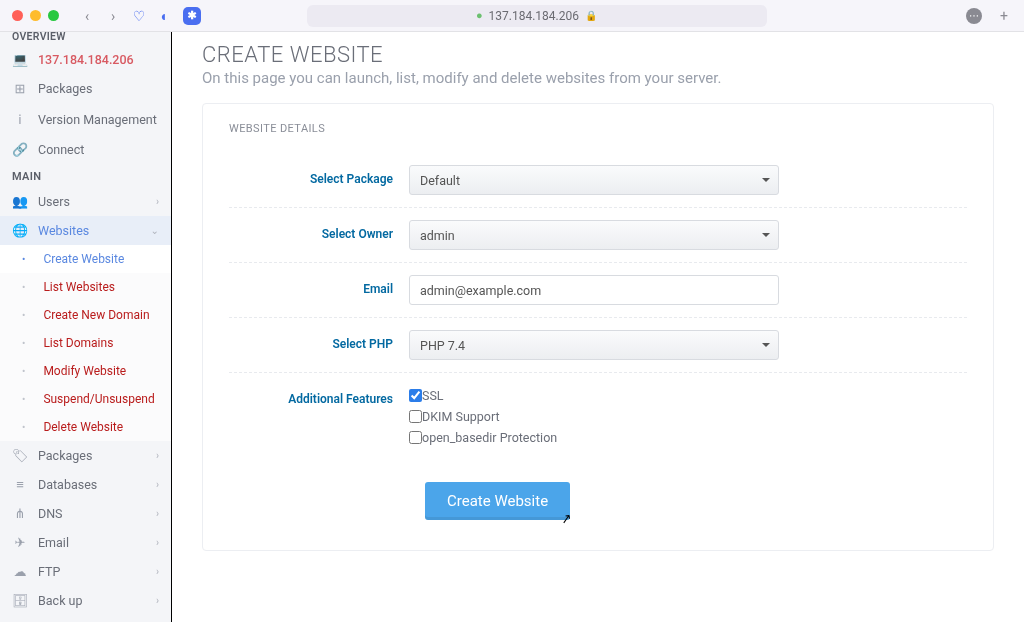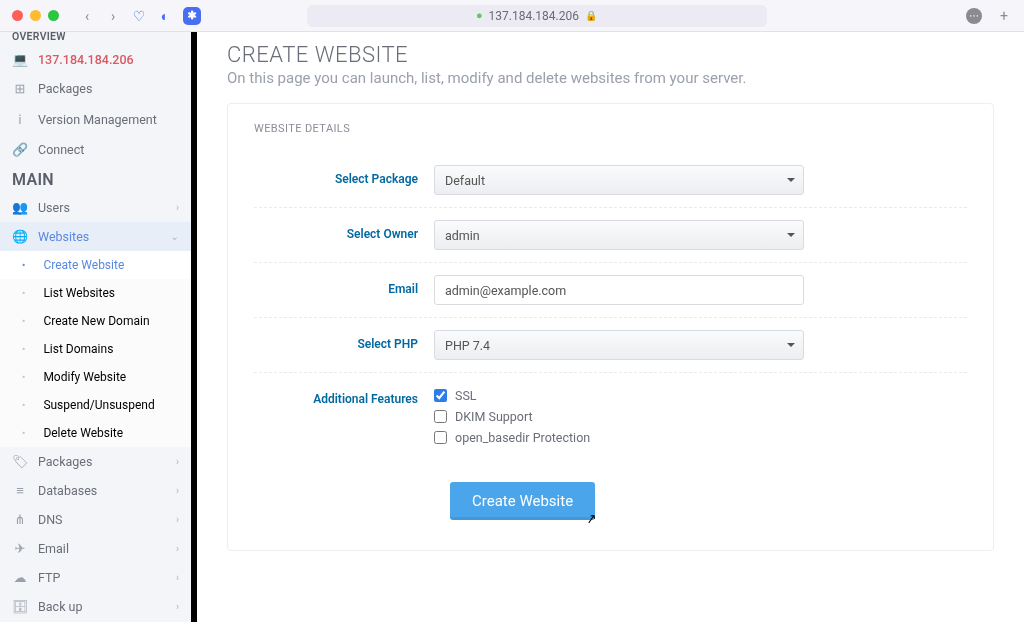--- a/index.html
+++ b/index.html
@@ -17,32 +17,32 @@
 .chrome-ico.gray { color: #8a8a92; }
 .chrome-ico.round { background:#4a6ef0; color:#fff; width:18px; height:18px; border-radius:5px; font-size:11px; font-weight:bold;}
 .address-bar { flex: 1; max-width: 460px; margin: 0 auto; background: #eceaf2; border-radius: 6px; height: 22px; display: flex; align-items: center; justify-content: center; font-size: 12px; color: #6b6b72; gap: 6px; }
 .address-lock { color:#6cc070; font-size:11px;}
 .chrome-right { margin-left: auto; display: flex; gap: 14px; align-items: center; color:#8a8a92;}
 
 
 .app { display: flex; height: calc(622px - 32px); }
 
 
-.sidebar { width: 197px; background: #f4f5f8; border-right: 6px solid #000000; overflow-y: auto; font-size: 12.5px; color: #6a6e78; }
+.sidebar { width: 172px; background: #f4f5f8; border-right: 1px solid #000000; overflow-y: auto; font-size: 12.5px; color: #6a6e78; }
 .sidebar::-webkit-scrollbar{width:0;}
-.sidebar-section-title { padding: 6px 12px 4px; font-size: 16px; font-weight: 600; letter-spacing: 0.3px; color: #5a5e68; text-transform: uppercase; }
+.sidebar-section-title { padding: 6px 12px 4px; font-size: 11px; font-weight: 600; letter-spacing: 0.3px; color: #5a5e68; text-transform: uppercase; }
 .sb-item { display: flex; align-items: center; padding: 7px 12px; gap: 10px; cursor: pointer; position: relative; }
 .sb-item.ip { color: #d85a62; font-weight: 500; }
 .sb-item.active { background: #e8eef8; color: #5a88e0; }
 .sb-item.active .sb-ico { color:#5a88e0; }
 .sb-ico { width: 16px; text-align: center; color: #9aa0ac; font-size: 13px; }
 .sb-label { flex: 1; }
 .sb-caret { color: #b0b4bd; font-size: 10px; }
 .sb-sub { background: #fbfbfc; }
-.sb-sub .sb-item { padding-left: 22px; font-size: 12px; color: #000000; }
+.sb-sub .sb-item { padding-left: 22px; font-size: 12px; color: #b91c1c; }
 .sb-sub .sb-item::before { content:"•"; color:#c0c4cc; margin-right:8px; font-size:10px;}
 .sb-sub .sb-item.sub-active { color: #5a88e0; background:#fff; }
 .sb-sub .sb-item.sub-active::before{color:#5a88e0;}
 
 
 .content { flex: 1; overflow-y: auto; background: #fff; padding: 10px 30px 30px; }
 .content::-webkit-scrollbar{width:6px;}
 .content::-webkit-scrollbar-thumb{background:#ccc;border-radius:3px;}
 .page-title { font-size: 22px; font-weight: 300; letter-spacing: 0.5px; color: #6a6e78; }
 .page-sub { font-size: 15px; color: #9aa0ac; margin-top: 2px; margin-bottom: 16px; }
@@ -50,21 +50,21 @@
 .card-section-title { font-size: 11px; letter-spacing: 0.4px; color: #8a8e98; margin-bottom: 18px; }
 .form-row { display: flex; align-items: flex-start; padding: 12px 0; border-bottom: 1px dashed #e8eaee; }
 .form-row:last-of-type { border-bottom:none; }
 .form-label { width: 180px; text-align: right; font-size: 12px; font-weight: 600; color: #0369a1; padding-top: 7px; padding-right: 16px; }
 .form-control-wrap { flex: 1; max-width: 370px; }
 .select-ctl, .input-ctl { width: 100%; height: 30px; border: 1px solid #d8dbe0; border-radius: 3px; background: #fff; padding: 0 10px; font-size: 12.5px; color: #555; }
 .select-ctl { background: linear-gradient(#fafbfc,#eceef1); appearance: none; position: relative; }
 .select-wrap { position: relative; }
 .select-wrap::after { content:""; position:absolute; right:9px; top:50%; transform:translateY(-50%); width:0; height:0; border-left:4px solid transparent; border-right:4px solid transparent; border-top:4px solid #555; border-bottom:none; }
 .select-wrap::before { content:""; position:absolute; right:9px; top:calc(50% - 7px); width:0; height:0; border-left:4px solid transparent; border-right:4px solid transparent; border-bottom:4px solid #555; }
-.chk-row { display:flex; align-items:center; gap:8px; font-size:12.5px; color:#6a6e78; padding:3px 0;}
+.chk-row { display:flex; align-items:center; font-size:12.5px; color:#6a6e78; padding:3px 0;}
 .chk { width:13px; height:13px; accent-color:#2b7de9;}
 .submit-row { padding-top:22px; margin-left:196px;}
 .btn-primary { background:#4ba5ea; color:#fff; border:none; padding:10px 22px; font-size:15px; border-radius:3px; cursor:pointer; box-shadow: inset 0 -3px 0 rgba(0,0,0,0.08); }
 .cursor { position: relative; }
 .cursor::after { content:"↖"; position:absolute; right:-2px; bottom:-6px; font-size:13px; color:#000; transform: scaleX(-1) rotate(10deg); }
 
 .overview-cut { font-size:10.5px; font-weight:600; color:#5a5e68; padding: 0 12px 2px; letter-spacing:0.3px; margin-top:-2px;}
 </style>
 </head>
 <body>

